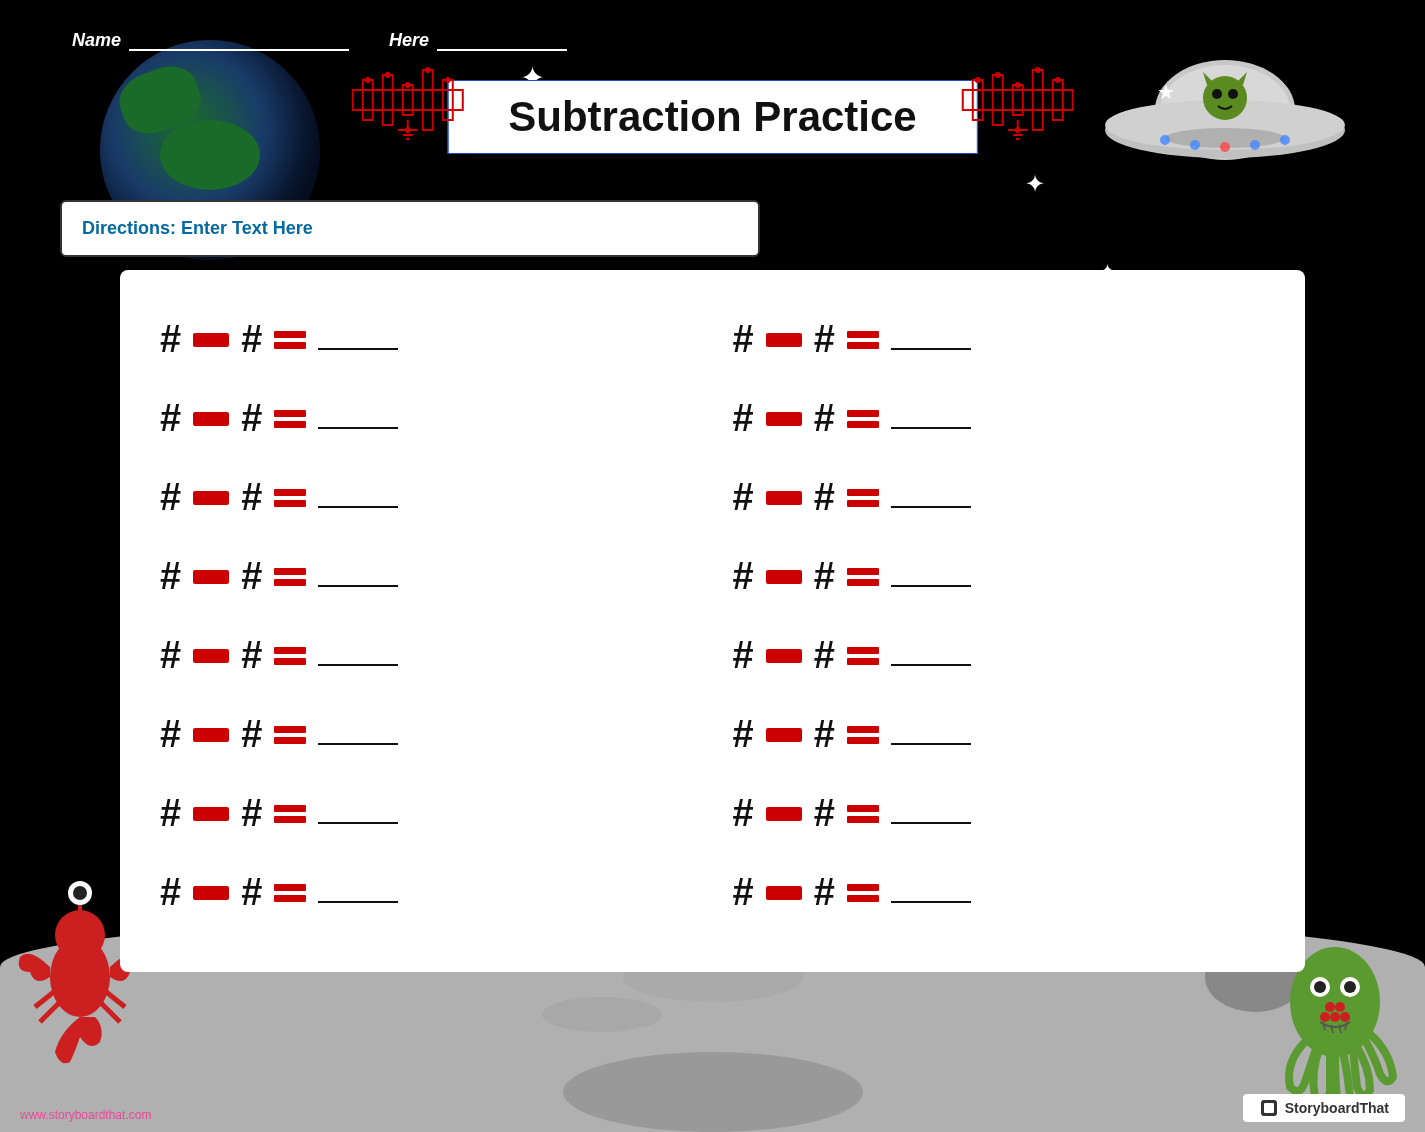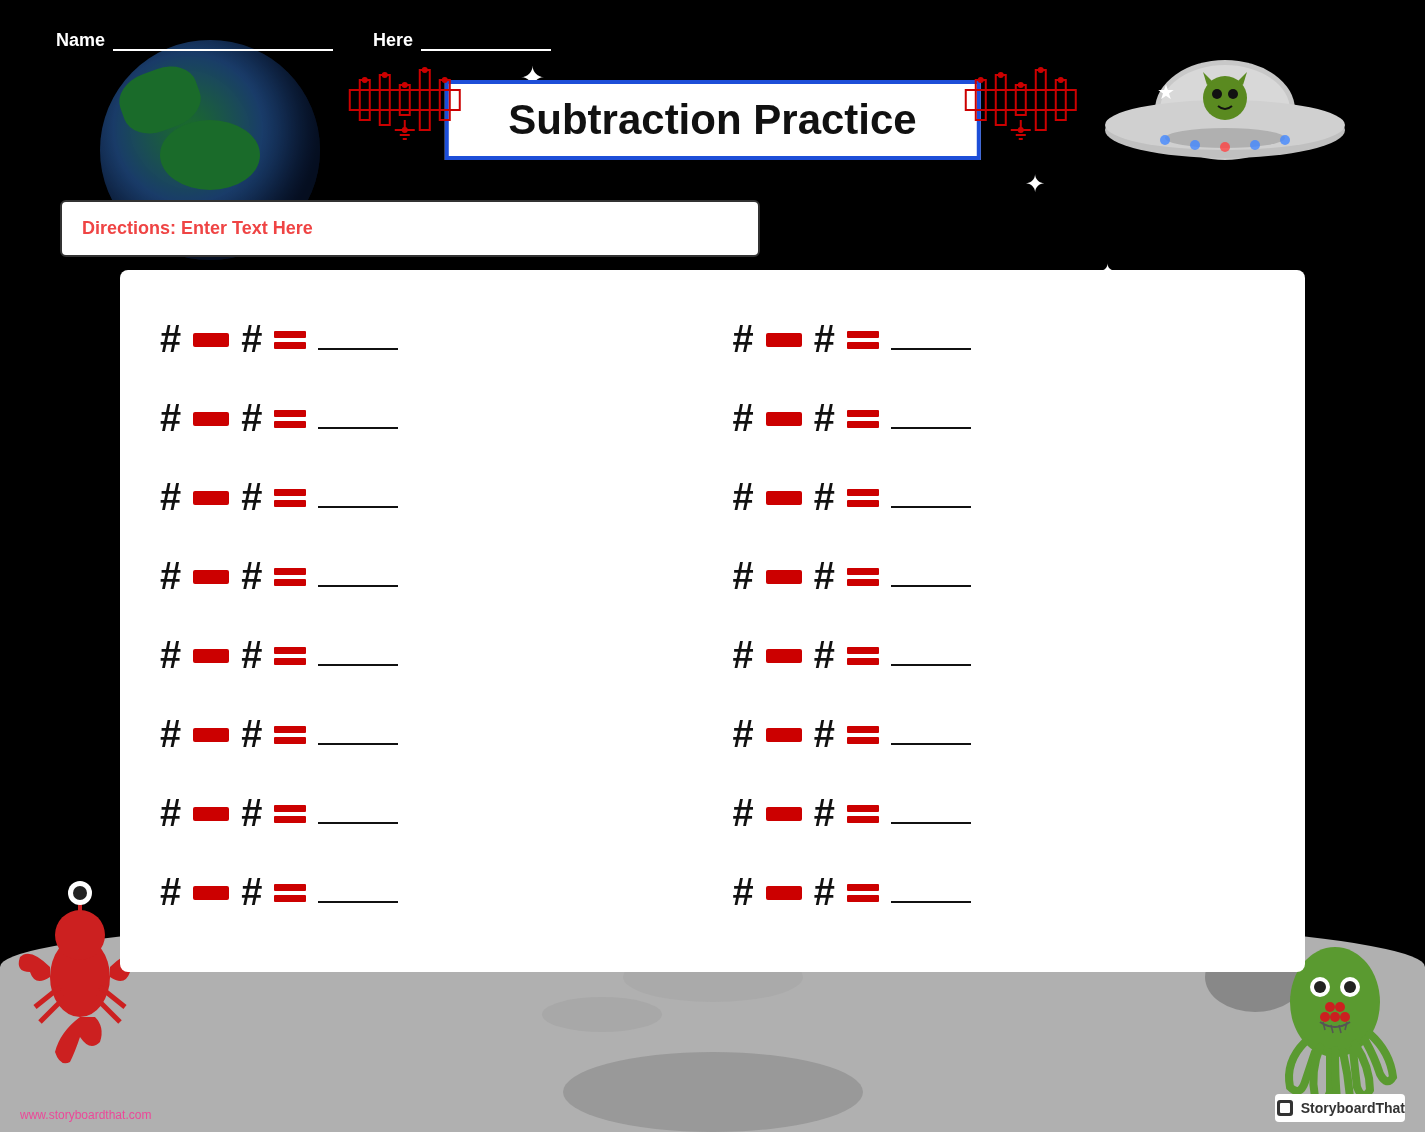--- a/index.html
+++ b/index.html
@@ -104,23 +104,24 @@
       bottom: 120px;
       right: 120px;
       width: 100px;
       height: 70px;
     }
 
     
     .header {
       position: absolute;
       top: 30px;
-      left: 56px;
+      left: 72px;
       right: 60px;
       z-index: 10;
+      font-style: italic;
     }
 
     .name-date-row {
       display: flex;
       align-items: center;
       gap: 40px;
       margin-bottom: 15px;
     }
 
     .name-field, .date-field {
@@ -147,21 +148,21 @@
       position: absolute;
       top: 80px;
       left: 50%;
       transform: translateX(-50%);
       z-index: 10;
       text-align: center;
     }
 
     .title-box {
       background: white;
-      border: 4px solid #1d4ed8;
+      border: 1px solid #1d4ed8;
       padding: 12px 60px;
       position: relative;
     }
 
     .title-text {
       font-size: 42px;
       font-weight: bold;
       color: #111;
       white-space: nowrap;
     }
@@ -171,21 +172,21 @@
       position: absolute;
       top: 200px;
       left: 60px;
       width: 700px;
       background: white;
       border: 2px solid #333;
       border-radius: 6px;
       padding: 16px 20px;
       font-size: 18px;
       font-weight: bold;
-      color: #ef4444;
+      color: #0369a1;
       z-index: 10;
     }
 
     
     .worksheet {
       position: absolute;
       top: 270px;
       left: 120px;
       right: 120px;
       bottom: 160px;
@@ -265,21 +266,21 @@
       bottom: 10px;
       right: 20px;
       display: flex;
       align-items: center;
       gap: 6px;
       color: #333;
       font-size: 14px;
       font-weight: bold;
       z-index: 10;
       background: white;
-      padding: 4px 0;
+      padding: 4px 16px;
       border-radius: 4px;
     }
 
     
     .svg-alien-left {
       position: absolute;
       bottom: 55px;
       left: 10px;
       z-index: 4;
     }

